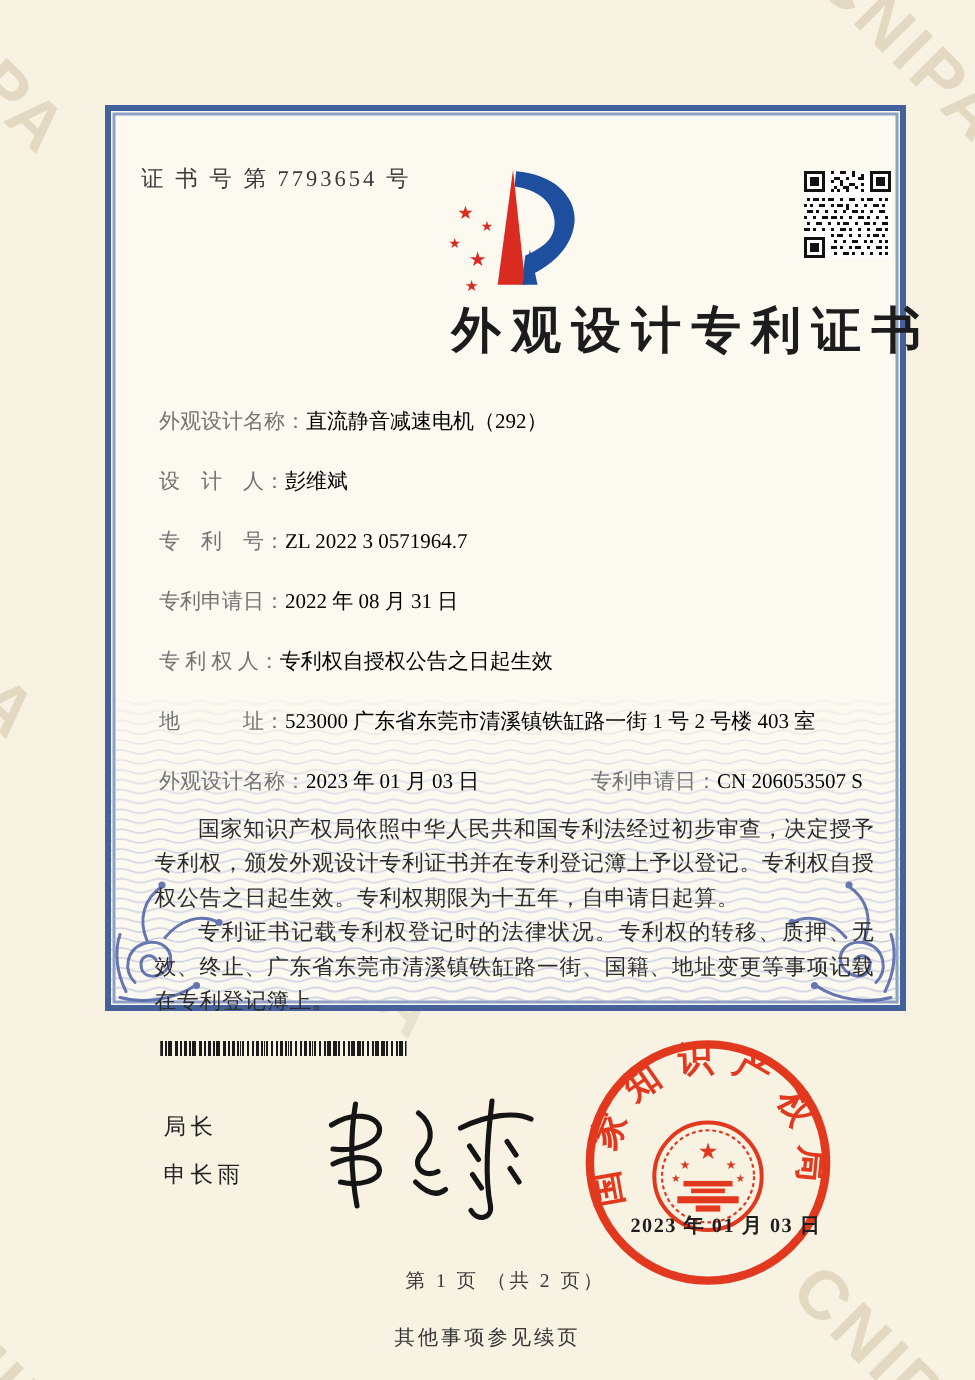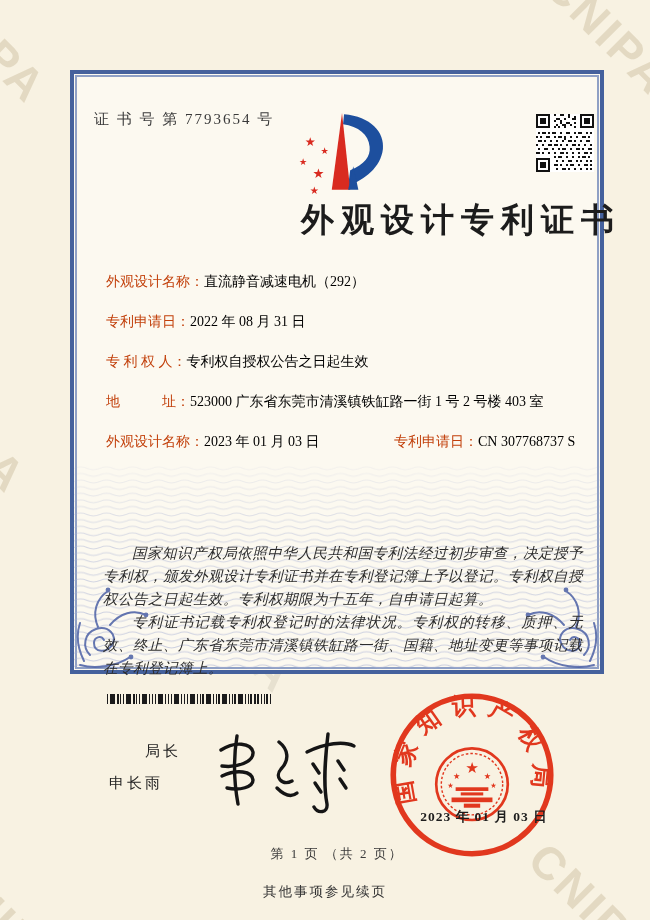--- a/index.html
+++ b/index.html
@@ -24,43 +24,43 @@
   .page-inner{position:absolute;inset:1px;border:2px solid #8fa0c5;pointer-events:none;}
   .cert-no{position:absolute;left:20px;top:36px;font-size:15px;color:#3a3a3a;letter-spacing:2px;}
   .qr{position:absolute;left:462px;top:40px;width:58px;height:58px;}
   .logo{position:absolute;left:221px;top:34px;width:92px;height:92px;}
   .title{
     position:absolute;left:0;top:124px;width:100%;text-align:right;
     font-size:33px;font-weight:bold;color:#1c1c1c;letter-spacing:7px;margin-left:21px;
   }
   .fields{position:absolute;left:32px;top:188px;right:14px;}
   .frow{height:40px;line-height:40px;font-size:14px;color:#333;position:relative;white-space:nowrap;}
-  .flabel{color:#c2410c;}
+  .flabel{color:#737373;}
   .fvalue{color:#000000;}
   .grant2{position:absolute;left:288px;top:0;}
   .body-text{
     position:absolute;left:29px;top:468px;width:480px;
     font-size:14.5px;line-height:23px;color:#2c2c2c;text-align:justify;
   }
-  .body-text p{margin:0;text-indent:2em;letter-spacing:0.5px;font-style:italic;}
+  .body-text p{margin:0;text-indent:2em;letter-spacing:0.5px;}
   .guilloche{position:absolute;left:0;bottom:0;width:100%;height:205px;pointer-events:none;}
   .flourish{position:absolute;bottom:1px;width:84px;height:100px;pointer-events:none;}
   .flourish.left{left:0;}
   .flourish.right{right:0;transform:scaleX(-1);}
   .barcode{
     position:absolute;left:33px;top:620px;width:164px;height:10px;
     background-image:
       repeating-linear-gradient(90deg,#1b1b1b 0 1.4px,transparent 1.4px 3.2px),
       repeating-linear-gradient(90deg,#1b1b1b 0 1px,transparent 1px 5.3px);
   }
   .director-title,.director-name{
     position:absolute;left:35px;font-family:"Liberation Sans", sans-serif;
     font-size:15px;color:#222;letter-spacing:3px;font-weight:500;
   }
-  .director-title{top:668px;margin-left:36px;}
+  .director-title{top:668px;}
   .director-name{top:700px;}
   .signature{position:absolute;left:133px;top:652px;width:152px;height:94px;}
   .seal{position:absolute;left:308px;top:611px;width:180px;height:180px;}
   .seal-date{
     position:absolute;left:328px;top:734px;width:164px;text-align:center;
     font-size:13.5px;color:#1e1e1e;letter-spacing:1px;font-weight:bold;
   }
   .pagination{
     position:absolute;left:0;top:771px;width:100%;text-align:center;
     font-size:13px;color:#3a3a3a;letter-spacing:2px;
@@ -170,34 +170,40 @@
       </g>
     </svg>
 
     <div class="title">外观设计专利证书</div>
 
     <div class="fields">
       <div class="frow">
         <span class="flabel">外观设计名称：</span><span class="fvalue">直流静音减速电机（292）</span>
       </div>
       <div class="frow">
+        <span class="flabel">设　计　人：</span><span class="fvalue">彭维斌</span>
+      </div>
+      <div class="frow">
+        <span class="flabel">专　利　号：</span><span class="fvalue">ZL 2022 3 0571964.7</span>
+      </div>
+      <div class="frow">
         <span class="flabel">专利申请日：</span><span class="fvalue">2022 年 08 月 31 日</span>
       </div>
       <div class="frow">
         <span class="flabel">专 利 权 人：</span><span class="fvalue">专利权自授权公告之日起生效</span>
       </div>
       <div class="frow">
         <span class="flabel">地　　　址：</span><span class="fvalue">523000 广东省东莞市清溪镇铁缸路一街 1 号 2 号楼 403 室</span>
       </div>
       <div class="frow">
         <span>
           <span class="flabel">外观设计名称：</span><span class="fvalue">2023 年 01 月 03 日</span>
         </span>
         <span class="grant2">
-          <span class="flabel">专利申请日：</span><span class="fvalue">CN 307768737 S</span>
+          <span class="flabel">专利申请日：</span><span class="fvalue">CN 206053507 S</span>
         </span>
       </div>
     </div>
 
     <div class="body-text">
       <p>国家知识产权局依照中华人民共和国专利法经过初步审查，决定授予专利权，颁发外观设计专利证书并在专利登记簿上予以登记。专利权自授权公告之日起生效。专利权期限为十五年，自申请日起算。</p>
       <p>专利证书记载专利权登记时的法律状况。专利权的转移、质押、无效、终止、广东省东莞市清溪镇铁缸路一街、国籍、地址变更等事项记载在专利登记簿上。</p>
     </div>
 
     <div class="barcode"></div>

